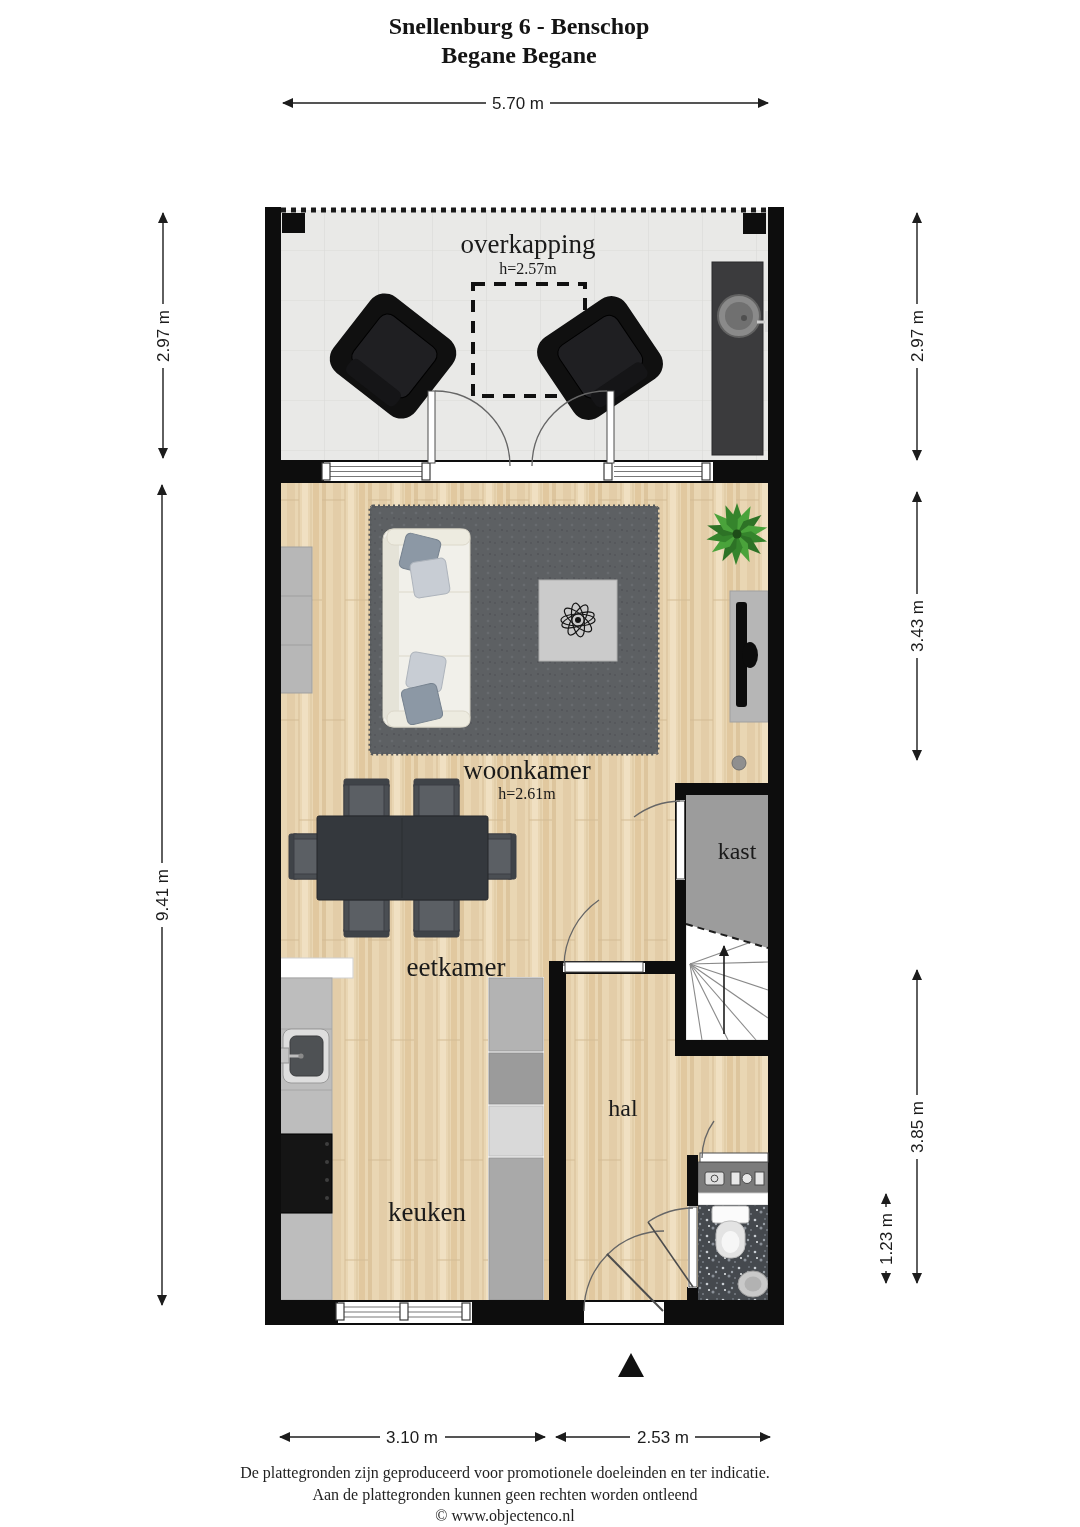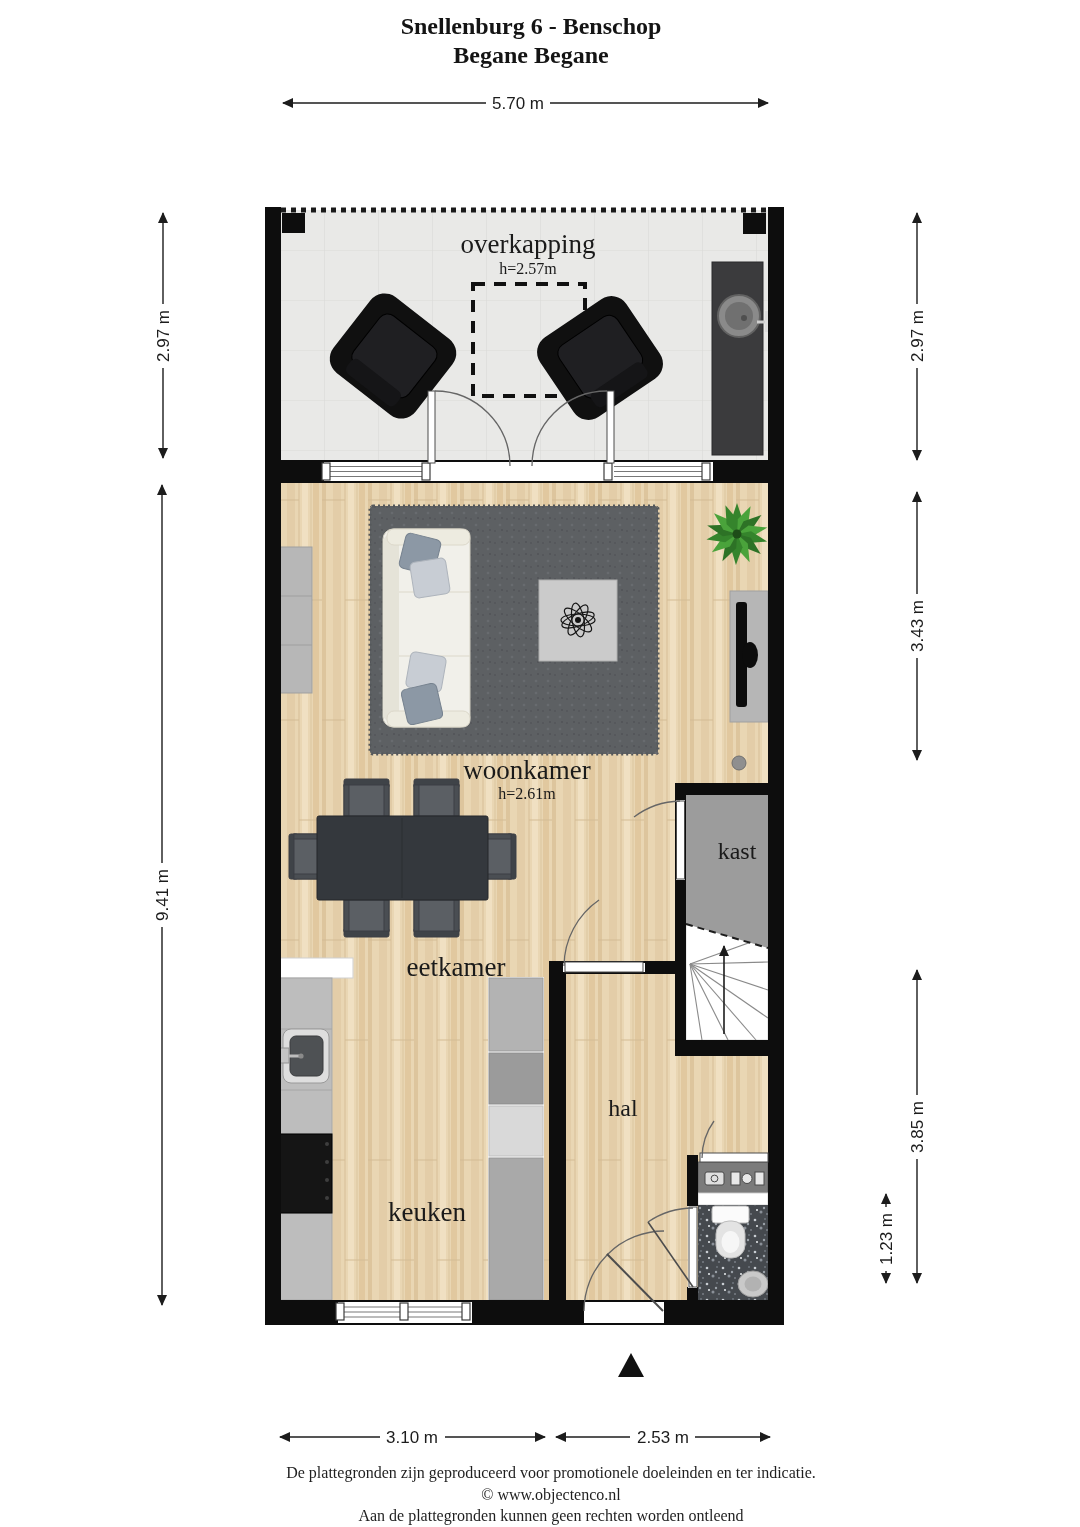--- a/index.html
+++ b/index.html
@@ -1,23 +1,23 @@
 <!DOCTYPE html>
 <html><head>
 <meta charset="utf-8">
 <style>
   html,body{margin:0;padding:0;background:#ffffff;}
   #page{position:relative;width:1080px;height:1527px;background:#ffffff;overflow:hidden;
         font-family:"Liberation Serif", serif;}
   #plan-svg{position:absolute;left:0;top:0;width:1080px;height:1527px;}
   #title-block{position:absolute;top:12px;left:0;width:1038px;text-align:center;
                font-family:"Liberation Serif", serif;font-weight:bold;font-size:24px;
-               color:#141414;line-height:1.22;padding-left:12px;}
+               color:#141414;line-height:1.22;}
   #footer-block{position:absolute;top:1462px;left:0;width:1010px;text-align:center;
-                font-family:"Liberation Serif", serif;font-size:16px;color:#1f1f1f;line-height:1.35;margin-left:46px;}
+                font-family:"Liberation Serif", serif;font-size:16px;color:#1f1f1f;line-height:1.35;}
   .room-label{font-family:"Liberation Serif", serif;fill:#1a1a1a;}
   .room-label.big{font-size:27px;}
   .room-label.mid{font-size:24px;}
   .room-label.small{font-size:16px;}
   .dim-text{font-family:"Liberation Sans", sans-serif;font-size:17px;fill:#1c1c1c;}
 </style>
 </head>
 <body>
 
 <div id="page">
@@ -387,17 +387,17 @@
       <text class="dim-text" transform="translate(886,1239) rotate(-90)" x="0" y="6" text-anchor="middle">1.23 m</text>
       <text class="dim-text" x="412" y="1443" text-anchor="middle">3.10 m</text>
       <text class="dim-text" x="663" y="1443" text-anchor="middle">2.53 m</text>
     </g>
 
     <polygon points="631,1353 618,1377 644,1377" fill="#111111"></polygon>
   </svg>
 
   <div id="footer-block">
     <div>De plattegronden zijn geproduceerd voor promotionele doeleinden en ter indicatie.</div>
+    <div>Aan de plattegronden kunnen geen rechten worden ontleend</div>
     <div>© www.objectenco.nl</div>
-    <div>Aan de plattegronden kunnen geen rechten worden ontleend</div>
   </div>
 
 </div>
 
 </body></html>

